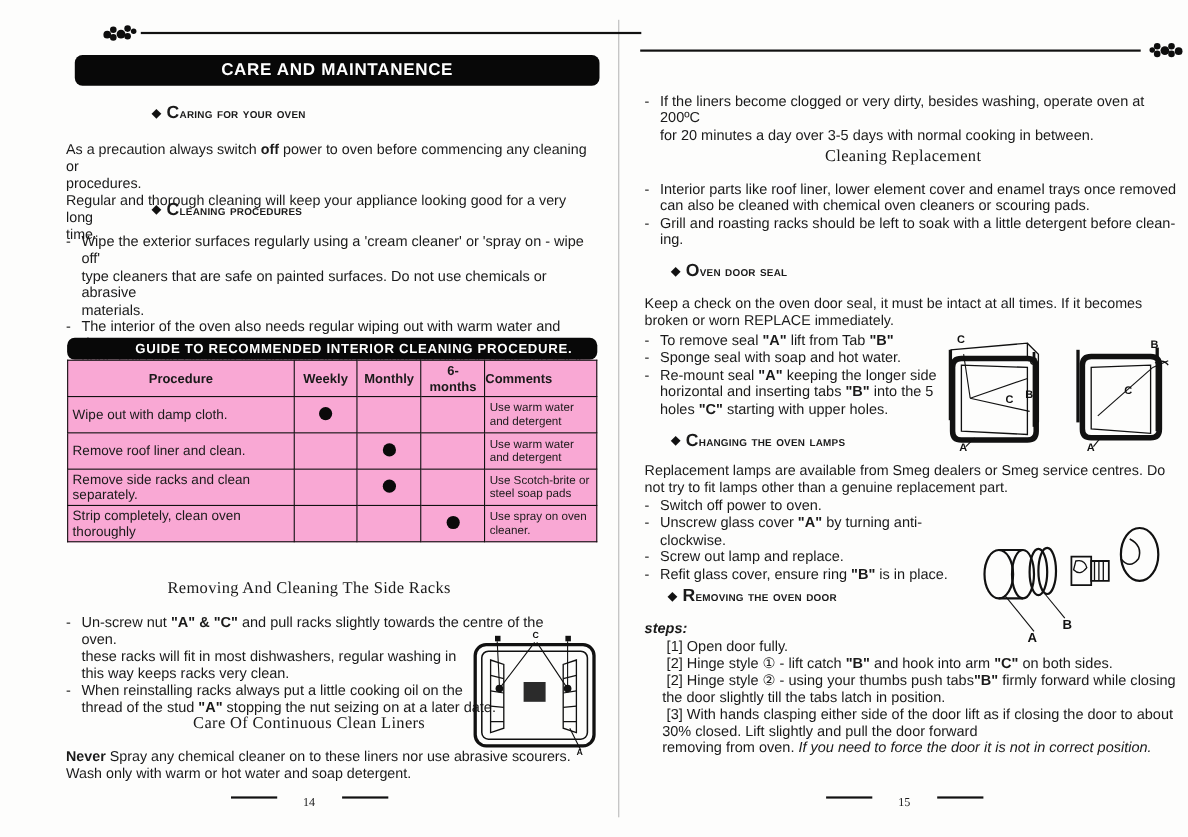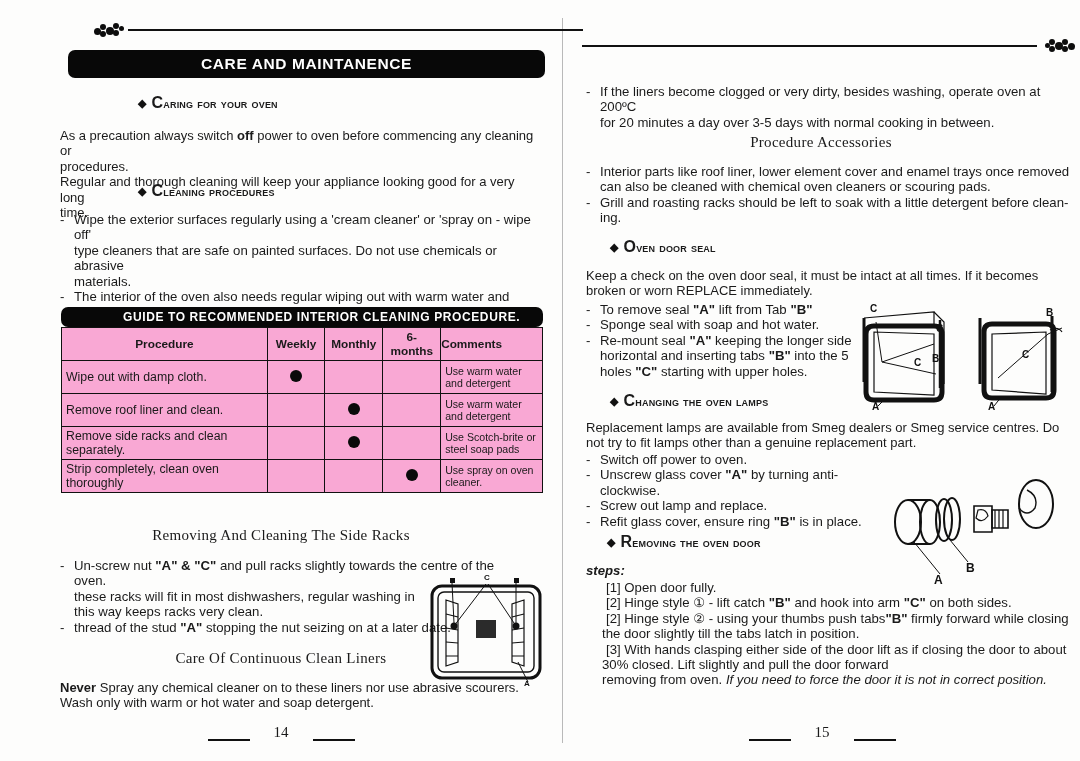--- a/index.html
+++ b/index.html
@@ -187,25 +187,25 @@
   #steps-list {
     position: absolute;
     font-size: 13.2px;
     line-height: 15.4px;
   }
 
   
   .folio {
     position: absolute;
     display: flex;
-    align-items: flex-end;
+    align-items: flex-start;
     justify-content: center;
     gap: 24px;
     font-family: "Liberation Serif", serif;
-    font-size: 15px;
+    font-size: 11px;
   }
   .folio .frule {
     width: 42px; height: 1.6px; background: #111;
   }
 
   
   .figure { position: absolute; }
   svg { display: block; overflow: visible; }
 </style>
 </head>
@@ -335,20 +335,21 @@
         <span class="dash">-</span>
         <span class="btext">
           <div><span>Un-screw nut </span><b>"A" &amp; "C"</b><span> and pull racks slightly towards the centre of the oven.</span></div>
           <div>these racks will fit  in most dishwashers, regular washing in</div>
           <div>this way keeps racks very clean.</div>
         </span>
       </div>
       <div class="bullet">
         <span class="dash">-</span>
         <span class="btext">
+          <div>When reinstalling racks always put a little cooking oil on the</div>
           <div><span>thread of the stud </span><b>"A"</b><span> stopping the nut seizing on at a later date.</span></div>
         </span>
       </div>
     </div>
 
     <div class="figure" style="left:424px; top:570px;">
       <svg width="124" height="116" viewBox="0 0 124 116">
         <rect x="8" y="16" width="108" height="92" rx="10" ry="10" fill="none" stroke="#111" stroke-width="3"></rect>
         <rect x="14" y="22" width="96" height="80" rx="6" ry="6" fill="none" stroke="#111" stroke-width="1.4"></rect>
 
@@ -406,21 +407,21 @@
     <div class="bullets" style="left:24px; top:84px; width:492px;">
       <div class="bullet">
         <span class="dash">-</span>
         <span class="btext">
           <div>If the liners become clogged or very dirty, besides washing, operate oven at 200ºC</div>
           <div>for 20 minutes a day over 3-5 days with normal cooking in between.</div>
         </span>
       </div>
     </div>
 
-    <div class="serif-head" style="left:0; top:134px;">Procedure Accessories</div>
+    <div class="serif-head" style="left:0; top:134px;">Cleaning Replacement</div>
 
     <div class="bullets" style="left:24px; top:164px; width:492px;">
       <div class="bullet">
         <span class="dash">-</span>
         <span class="btext">
           <div>Interior parts like roof liner, lower element cover and enamel trays once removed</div>
           <div>can also be cleaned with chemical oven cleaners or scouring pads.</div>
         </span>
       </div>
       <div class="bullet">

